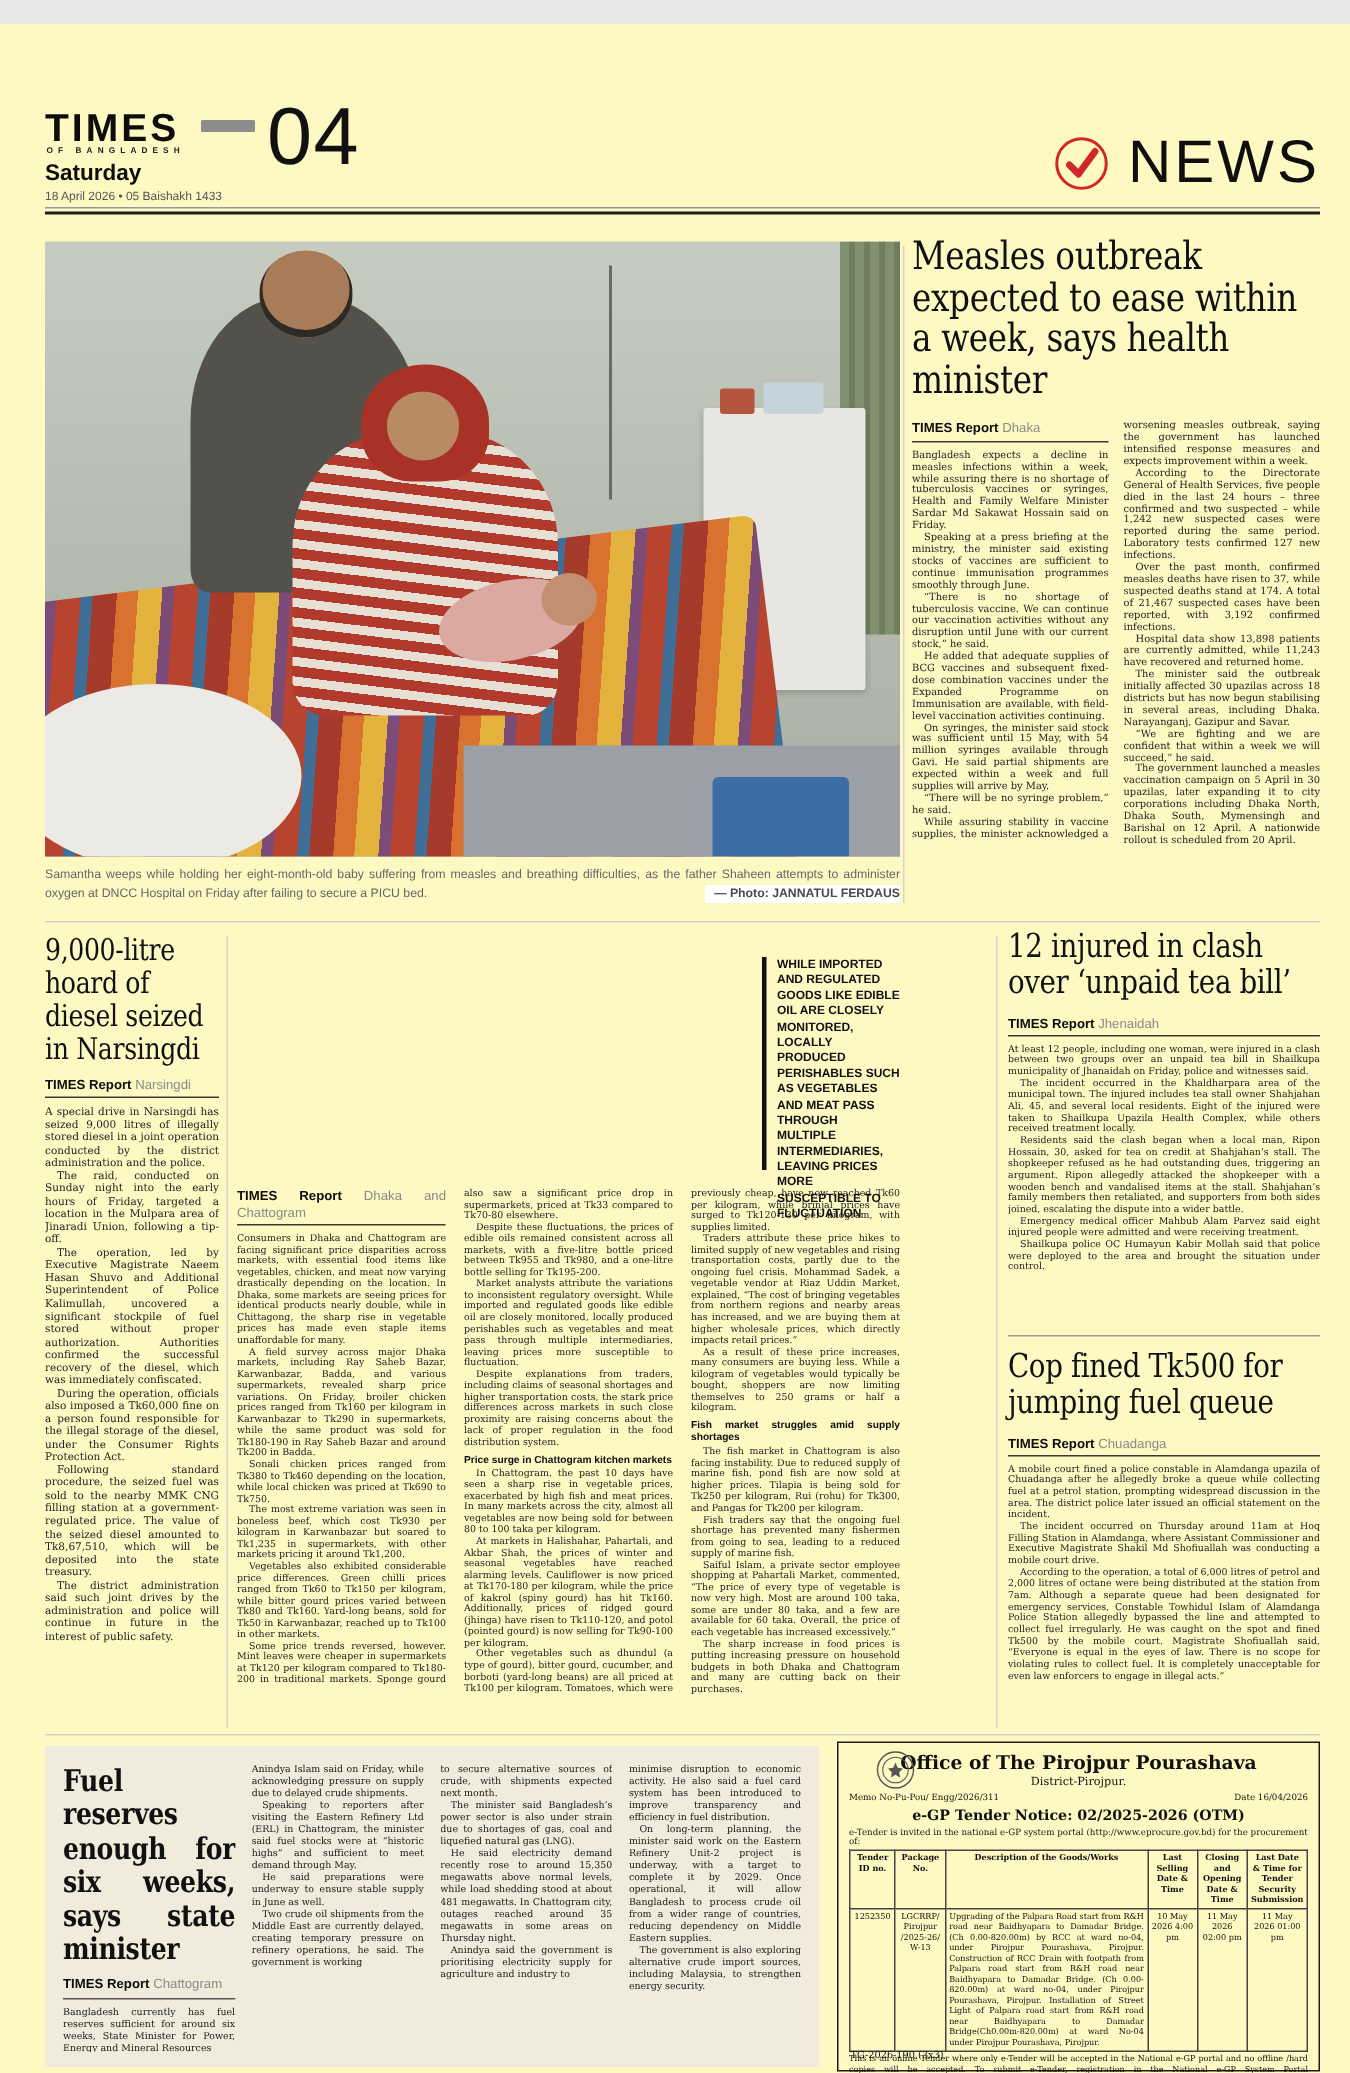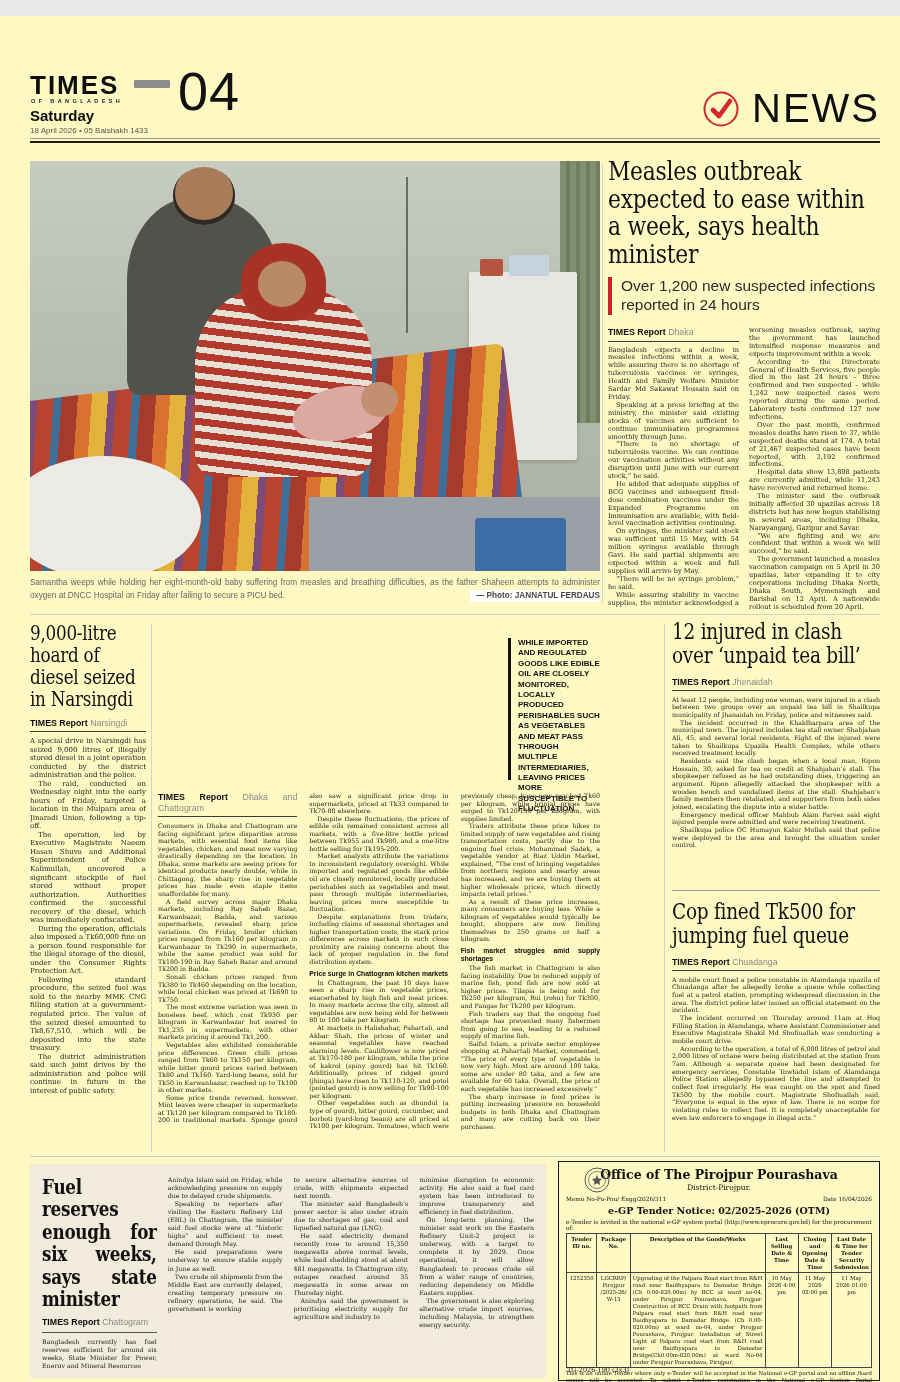--- a/index.html
+++ b/index.html
@@ -164,21 +164,20 @@
     <div class="ph baby"></div>
     <div class="ph baby-head"></div>
   </div>
   <div class="caption-wrap">
     <span>Samantha weeps while holding her eight-month-old baby suffering from measles and breathing difficulties, as the father Shaheen attempts to administer oxygen at DNCC Hospital on Friday after failing to secure a PICU bed.</span>
     <span class="caption-credit">— Photo: JANNATUL FERDAUS</span>
   </div>
 
   <div class="measles">
     <div class="hl">Measles outbreak expected to ease within a week, says health minister</div>
-    <div class="standfirst">Over 1,200 new suspected infections reported in 24 hours</div>
     <div class="article-body">
       <div class="byline">
         <b>TIMES Report</b>
         <span>Dhaka</span>
       </div>
     <p>Bangladesh expects a decline in measles infections within a week, while assuring there is no shortage of tuberculosis vaccines or syringes, Health and Family Welfare Minister Sardar Md Sakawat Hossain said on Friday.</p>
         <p>Speaking at a press briefing at the ministry, the minister said existing stocks of vaccines are sufficient to continue immunisation programmes smoothly through June.</p>
         <p>“There is no shortage of tuberculosis vaccine. We can continue our vaccination activities without any disruption until June with our current stock,” he said.</p>
         <p>He added that adequate supplies of BCG vaccines and subsequent fixed-dose combination vaccines under the Expanded Programme on Immunisation are available, with field-level vaccination activities continuing.</p>
         <p>On syringes, the minister said stock was sufficient until 15 May, with 54 million syringes available through Gavi. He said partial shipments are expected within a week and full supplies will arrive by May.</p>
@@ -201,21 +200,21 @@
   <div class="hdiv" style="left:30px;right:20px;top:1140px;width:850px;"></div>
 
   <div class="diesel">
     <div class="hl">9,000-litre hoard of diesel seized in Narsingdi</div>
     <div class="byline">
       <b>TIMES Report</b>
       <span>Narsingdi</span>
     </div>
     <div class="article-body">
         <p>A special drive in Narsingdi has seized 9,000 litres of illegally stored diesel in a joint operation conducted by the district administration and the police.</p>
-        <p>The raid, conducted on Wednesday night into the early hours of Friday, targeted a location in the Mulpara area of Jinaradi Union, following a tip-off.</p>
+        <p>The raid, conducted on Sunday night into the early hours of Friday, targeted a location in the Mulpara area of Jinaradi Union, following a tip-off.</p>
         <p>The operation, led by Executive Magistrate Naeem Hasan Shuvo and Additional Superintendent of Police Kalimullah, uncovered a significant stockpile of fuel stored without proper authorization. Authorities confirmed the successful recovery of the diesel, which was immediately confiscated.</p>
         <p>During the operation, officials also imposed a Tk60,000 fine on a person found responsible for the illegal storage of the diesel, under the Consumer Rights Protection Act.</p>
         <p>Following standard procedure, the seized fuel was sold to the nearby MMK CNG filling station at a government-regulated price. The value of the seized diesel amounted to Tk8,67,510, which will be deposited into the state treasury.</p>
         <p>The district administration said such joint drives by the administration and police will continue in future in the interest of public safety.</p>
       </div>
   </div>
 
   <div class="kitchen">
     <div class="kitchen-head">
       <div class="pullquote">WHILE IMPORTED AND REGULATED GOODS LIKE EDIBLE OIL ARE CLOSELY MONITORED, LOCALLY PRODUCED PERISHABLES SUCH AS VEGETABLES AND MEAT PASS THROUGH MULTIPLE INTERMEDIARIES, LEAVING PRICES MORE SUSCEPTIBLE TO FLUCTUATION</div>

